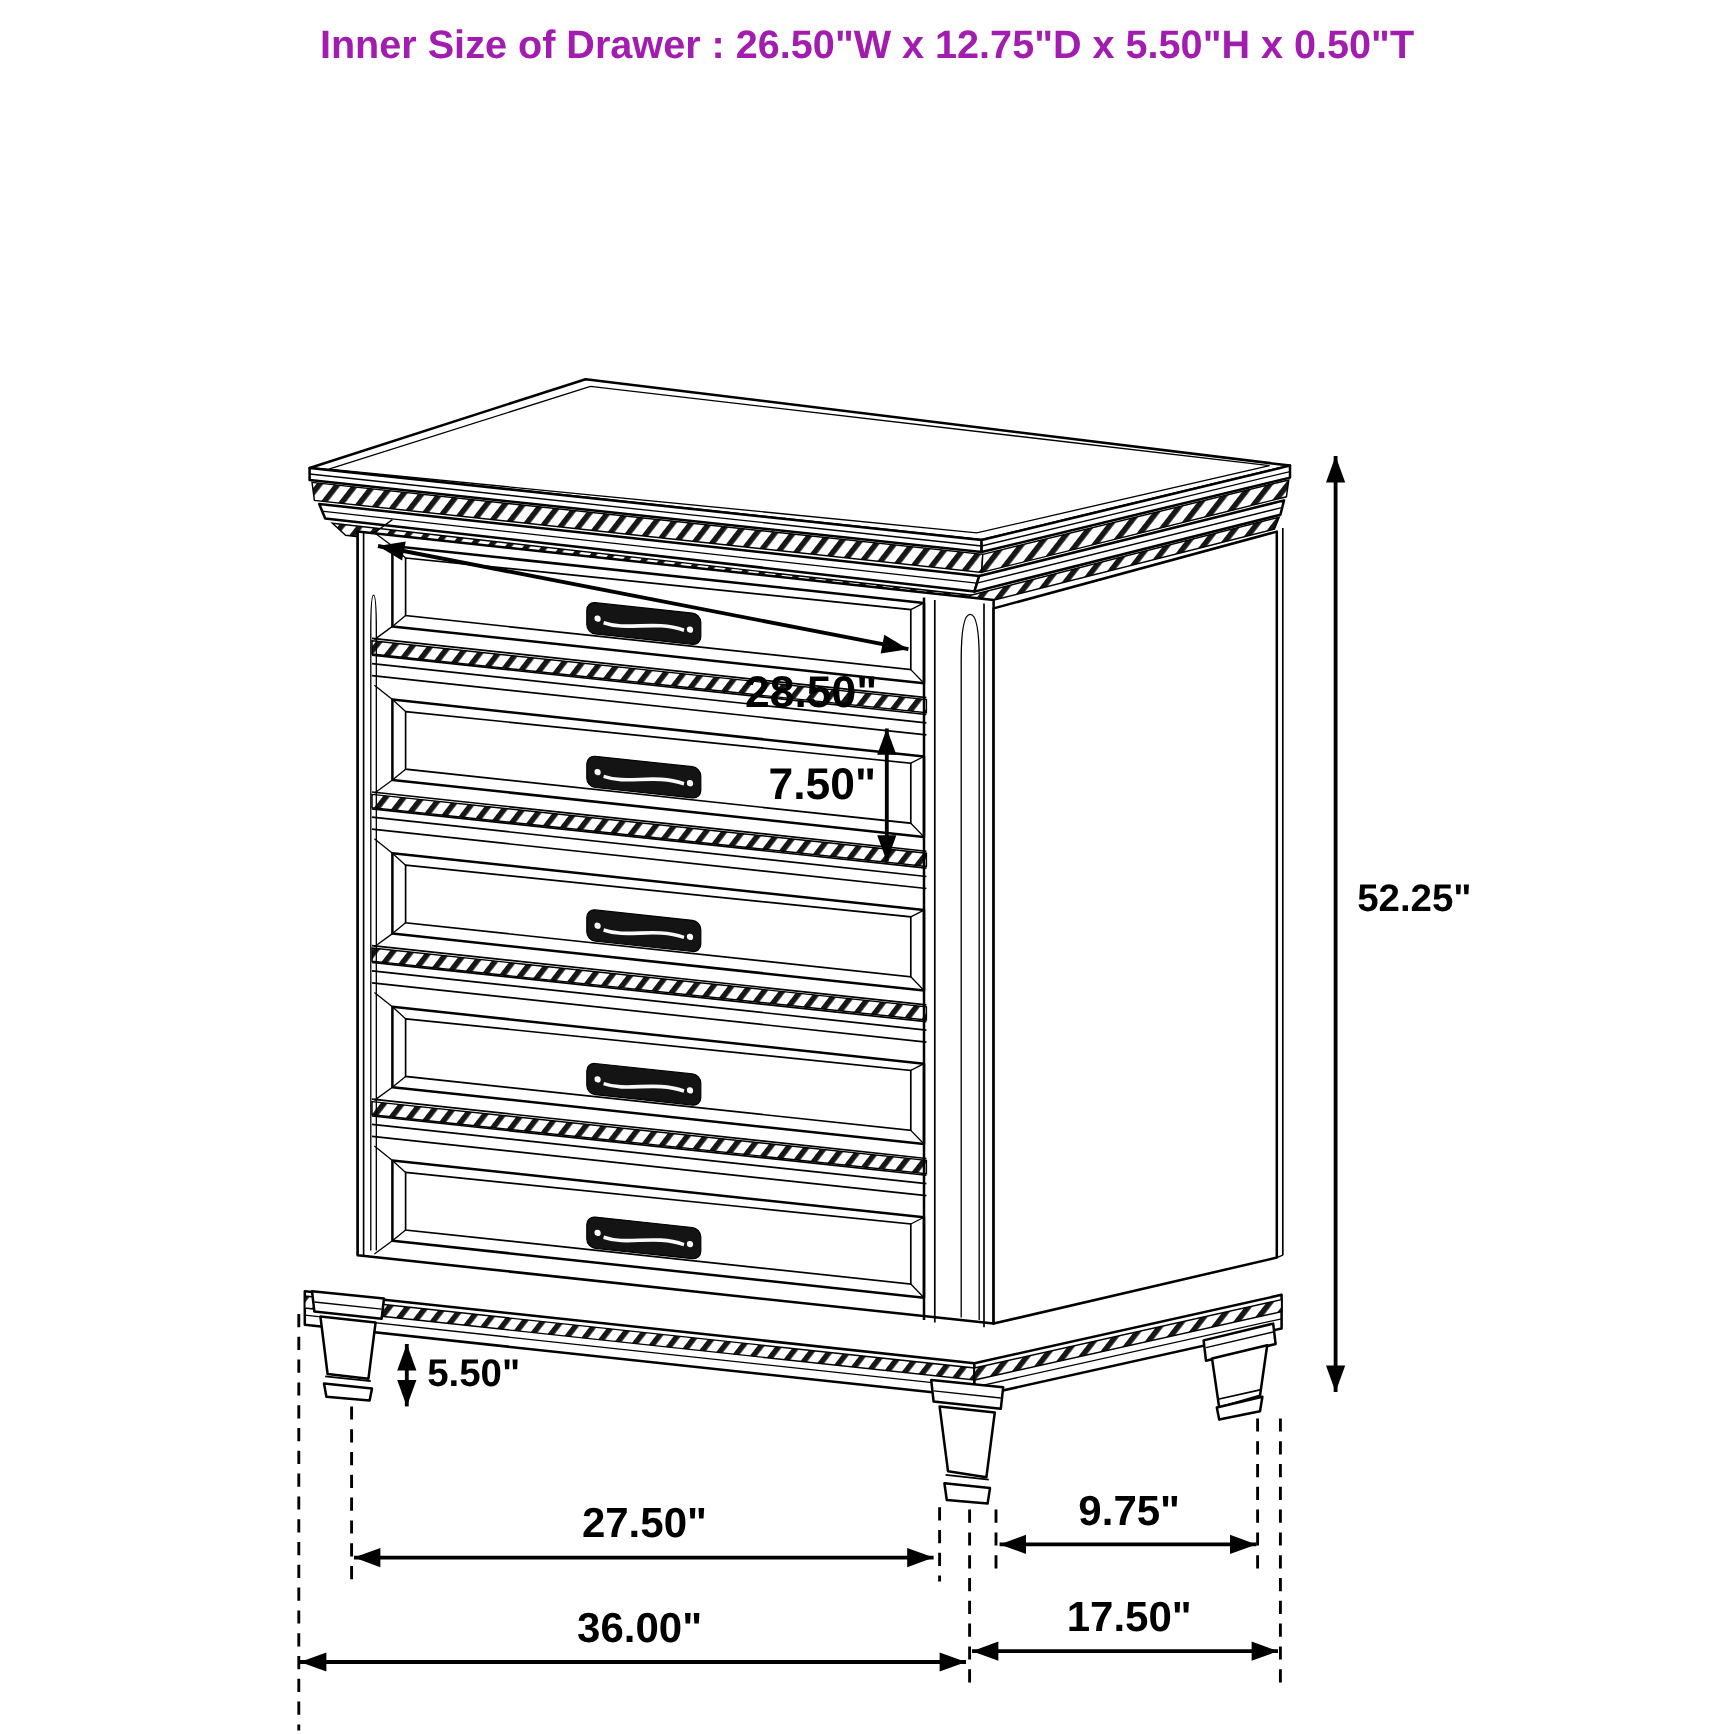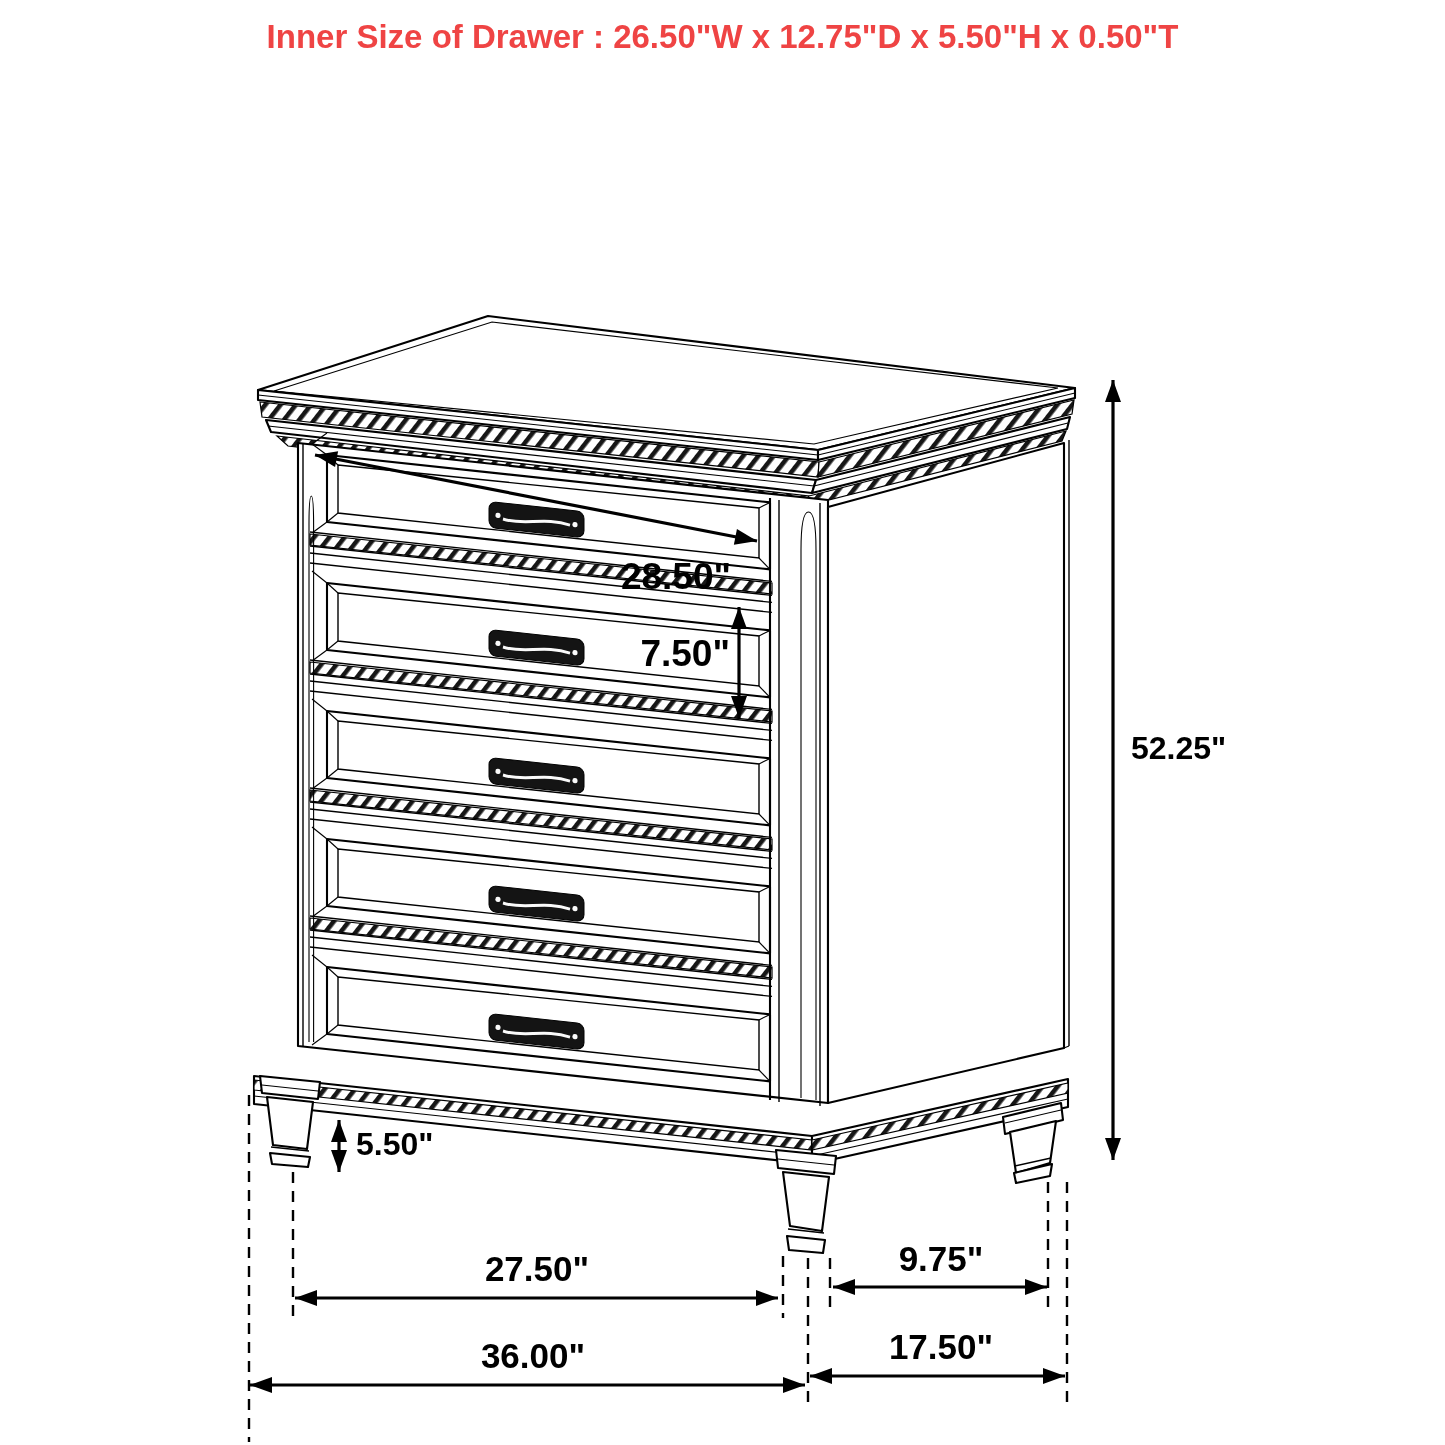--- a/index.html
+++ b/index.html
@@ -1,19 +1,19 @@
 <!DOCTYPE html>
 <html><head>
 <meta charset="utf-8">
 <style>
   html,body{margin:0;padding:0;background:#fff;}
   #page{position:relative;width:1445px;height:1445px;background:#fff;overflow:hidden;
         font-family:"Liberation Sans",sans-serif;}
   #title{position:absolute;top:18px;left:0;width:100%;text-align:center;
-         font-size:33px;font-weight:bold;color:#ef4444;}
+         font-size:33px;font-weight:bold;color:#a21caf;}
   svg{position:absolute;top:0;left:0;}
   svg text{font-family:"Liberation Sans",sans-serif;font-weight:bold;fill:#000;}
   .ln{stroke:#000;stroke-width:2.1;fill:none;stroke-linejoin:round;}
   .lnf{stroke:#000;stroke-width:2.1;fill:#fff;stroke-linejoin:round;}
   .ln2{stroke:#000;stroke-width:1.4;fill:none;}
   .ln1{stroke:#000;stroke-width:1.1;fill:none;}
   .hat{stroke:#000;stroke-width:1.2;}
   .dim{stroke:#000;stroke-width:3.2;fill:none;}
   .ext{stroke:#000;stroke-width:2.4;fill:none;stroke-dasharray:11 8;}
   .t37{font-size:37px;} .t35{font-size:35px;} .t32{font-size:32px;}

